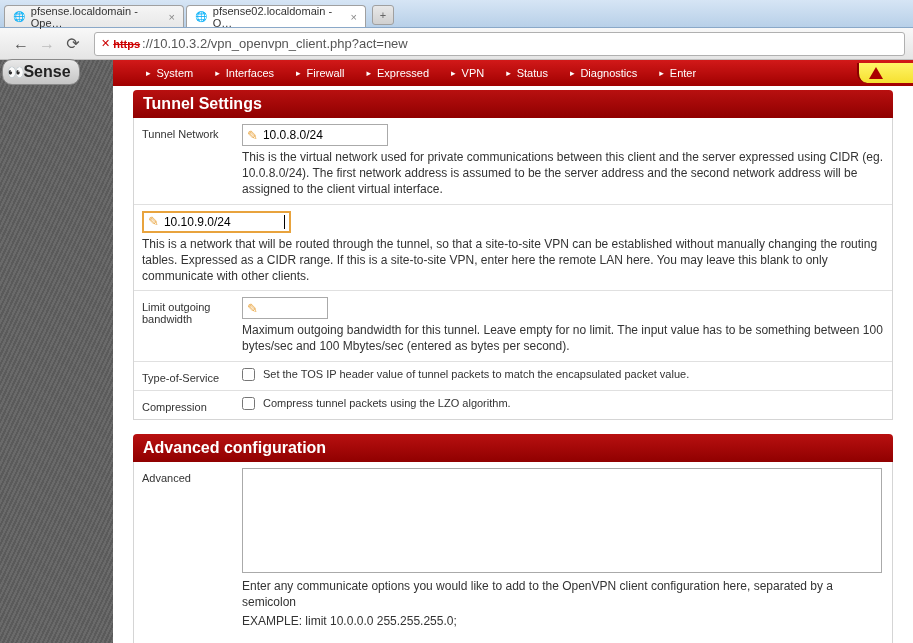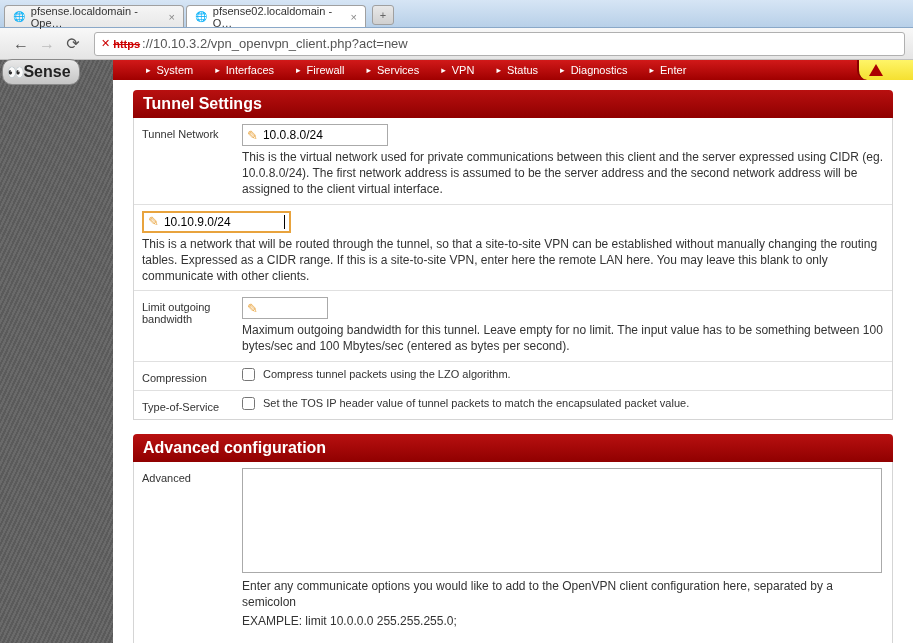--- a/index.html
+++ b/index.html
@@ -23,21 +23,21 @@
 .page { display: flex; height: calc(643px - 60px); }
 .leftbg { width: 113px; background: repeating-linear-gradient(115deg, #5a5a5a 0 2px, #6a6a6a 2px 4px); position: relative; }
 
 .logo { position: absolute; top: -1px; left: 2px; z-index: 3; }
 .logo-body { display: flex; align-items: center; background: linear-gradient(#e8e8e8,#c5c5c5); border: 1px solid #888; border-radius: 10px; padding: 2px 8px 2px 4px; height: 26px; }
 .logo-eyes { font-size: 14px; letter-spacing: -3px; }
 .logo-text { font-weight: bold; font-size: 16px; font-family: Liberation Sans, sans-serif; margin-left: 2px; color: #222; }
 
 .content-area { flex: 1; background: linear-gradient(#f5f5f5,#ffffff 10px); position: relative; }
 
-.topnav { position: absolute; top: 0; left: 0; right: 0; height: 20px; background: linear-gradient(#d21919, #a00000); display: flex; align-items: center; padding-left: 25px; z-index: 2; }
+.topnav { position: absolute; top: 0; left: 0; right: 0; height: 26px; background: linear-gradient(#d21919, #a00000); display: flex; align-items: center; padding-left: 25px; z-index: 2; }
 .topnav .menuitem { color: #fff; font-size: 11px; padding: 0 14px 0 8px; display: flex; align-items: center; cursor: pointer; }
 .topnav .menuitem::before { content: "▸"; margin-right: 6px; font-size: 9px; color: #fff; }
 .topnav .alert { margin-left: auto; background: linear-gradient(#fff568, #f5e030); height: 20px; padding: 0 30px 0 10px; display: flex; align-items: center; border-left: 2px solid #800; border-radius: 0 0 0 10px; }
 .topnav .alert-icon { width: 0; height: 0; border-left: 7px solid transparent; border-right: 7px solid transparent; border-bottom: 12px solid #a00; position: relative; }
 
 .main { padding: 30px 20px 20px 20px; }
 
 .section-header { background: linear-gradient(#b81010, #900000); color: #fff; font-weight: bold; padding: 5px 10px; font-size: 16px; border-radius: 4px 4px 0 0; }
 .section-body { border-left: 1px solid #d5d5d5; border-right: 1px solid #d5d5d5; border-bottom: 1px solid #d5d5d5; margin-bottom: 14px; }
 
@@ -96,21 +96,21 @@
         <span class="logo-text">Sense</span>
       </div>
     </div>
   </div>
 
   <div class="content-area">
     <div class="topnav">
       <div class="menuitem">System</div>
       <div class="menuitem">Interfaces</div>
       <div class="menuitem">Firewall</div>
-      <div class="menuitem">Services</div>
+      <div class="menuitem">Expressed</div>
       <div class="menuitem">VPN</div>
       <div class="menuitem">Status</div>
       <div class="menuitem">Diagnostics</div>
       <div class="menuitem">Enter</div>
       <div class="alert">
         <div class="alert-icon"></div>
       </div>
     </div>
 
     <div class="main">
@@ -145,35 +145,35 @@
           <div class="value">
             <span class="txtinput">
               <span class="pencil">✎</span>
               <input style="width: 60px;" value="">
             </span>
             <div class="help">Maximum outgoing bandwidth for this tunnel. Leave empty for no limit. The input value has to be something between 100 bytes/sec and 100 Mbytes/sec (entered as bytes per second).</div>
           </div>
         </div>
 
         <div class="row">
+          <div class="label">Type-of-Service</div>
+          <div class="value">
+            <label class="chk">
+              <input type="checkbox" style="">
+              <span>Set the TOS IP header value of tunnel packets to match the encapsulated packet value.</span>
+            </label>
+          </div>
+        </div>
+
+        <div class="row">
           <div class="label">Compression</div>
           <div class="value">
             <label class="chk">
               <input type="checkbox" style="">
               <span>Compress tunnel packets using the LZO algorithm.</span>
-            </label>
-          </div>
-        </div>
-
-        <div class="row">
-          <div class="label">Type-of-Service</div>
-          <div class="value">
-            <label class="chk">
-              <input type="checkbox" style="">
-              <span>Set the TOS IP header value of tunnel packets to match the encapsulated packet value.</span>
             </label>
           </div>
         </div>
       </div>
 
       <div class="section-header">Advanced configuration</div>
       <div class="section-body">
         <div class="row" style="border-bottom:none">
           <div class="label">Advanced</div>
           <div class="value">

